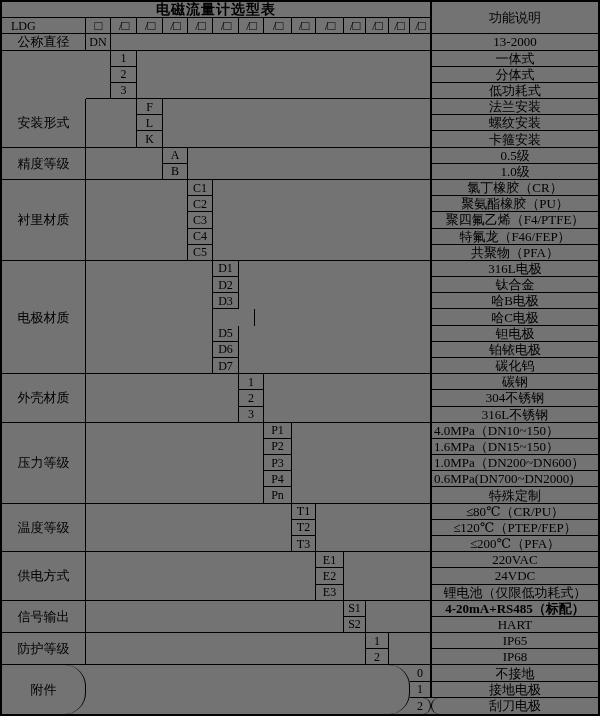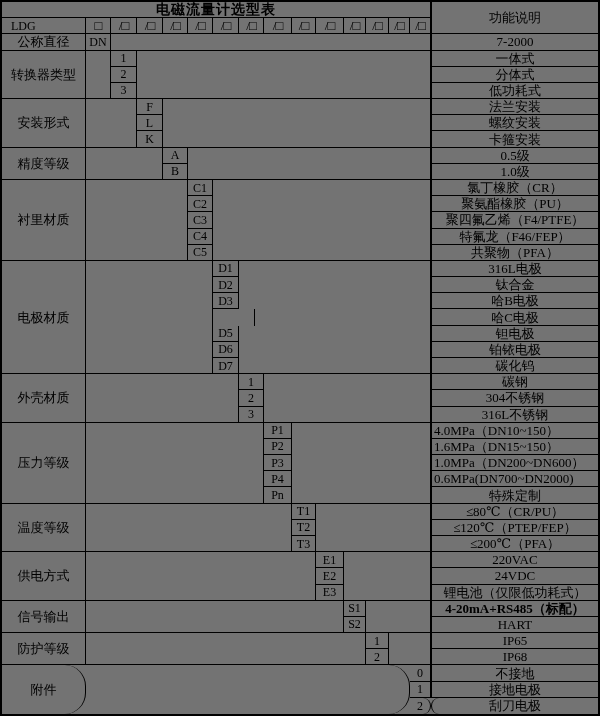--- a/index.html
+++ b/index.html
@@ -36,22 +36,21 @@
     <div class="cell slot-cell" style="grid-area: 2 / 9;">/□</div>
     <div class="cell slot-cell" style="grid-area: 2 / 10;">/□</div>
     <div class="cell slot-cell" style="grid-area: 2 / 11;">/□</div>
     <div class="cell slot-cell" style="grid-area: 2 / 12;">/□</div>
     <div class="cell slot-cell" style="grid-area: 2 / 13;">/□</div>
     <div class="cell slot-cell" style="grid-area: 2 / 14;">/□</div>
     <div class="cell slot-cell" style="grid-area: 2 / 15;">/□</div>
     <div class="cell label-cell" style="grid-area: 3 / 1;">公称直径</div>
     <div class="cell code-cell" style="grid-area: 3 / 2;">DN</div>
     <div class="cell" style="grid-area: 3 / 3 / auto / span 13;"></div>
-    <div class="cell desc-cell col-last" style="grid-area: 3 / 16;">7-2000</div>
-    <div class="cell label-cell" style="grid-area: 4 / 1 / span 3;">转换器类型</div>
+    <div class="cell desc-cell col-last" style="grid-area: 3 / 16;">13-2000</div>
     <div class="cell" style="grid-area: 4 / 2 / span 3 / span 1;"></div>
     <div class="cell code-cell" style="grid-area: 4 / 3;">1</div>
     <div class="cell code-cell" style="grid-area: 5 / 3;">2</div>
     <div class="cell code-cell" style="grid-area: 6 / 3;">3</div>
     <div class="cell" style="grid-area: 4 / 4 / span 3 / span 12;"></div>
     <div class="cell desc-cell col-last" style="grid-area: 4 / 16;">一体式</div>
     <div class="cell desc-cell col-last" style="grid-area: 5 / 16;">分体式</div>
     <div class="cell desc-cell col-last" style="grid-area: 6 / 16;">低功耗式</div>
     <div class="cell label-cell" style="grid-area: 7 / 1 / span 3;">安装形式</div>
     <div class="cell" style="grid-area: 7 / 2 / span 3 / span 2;"></div>

